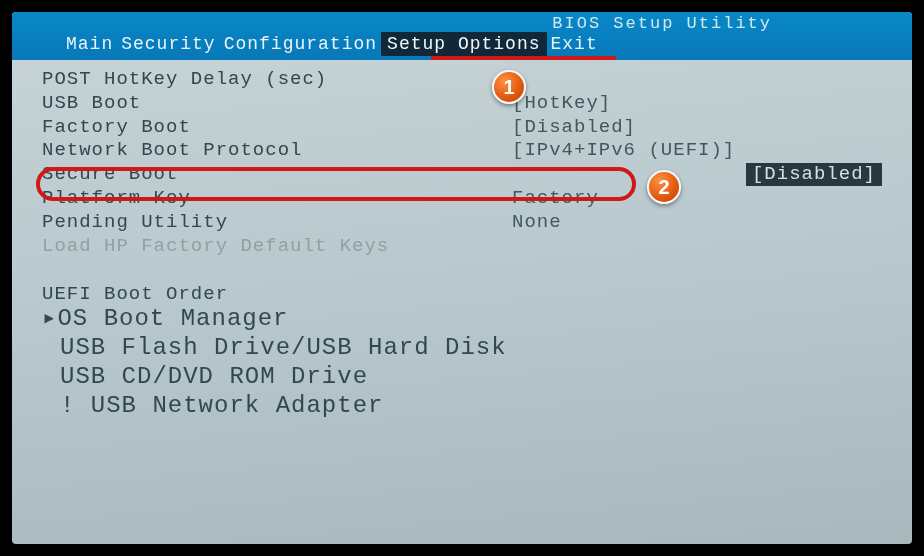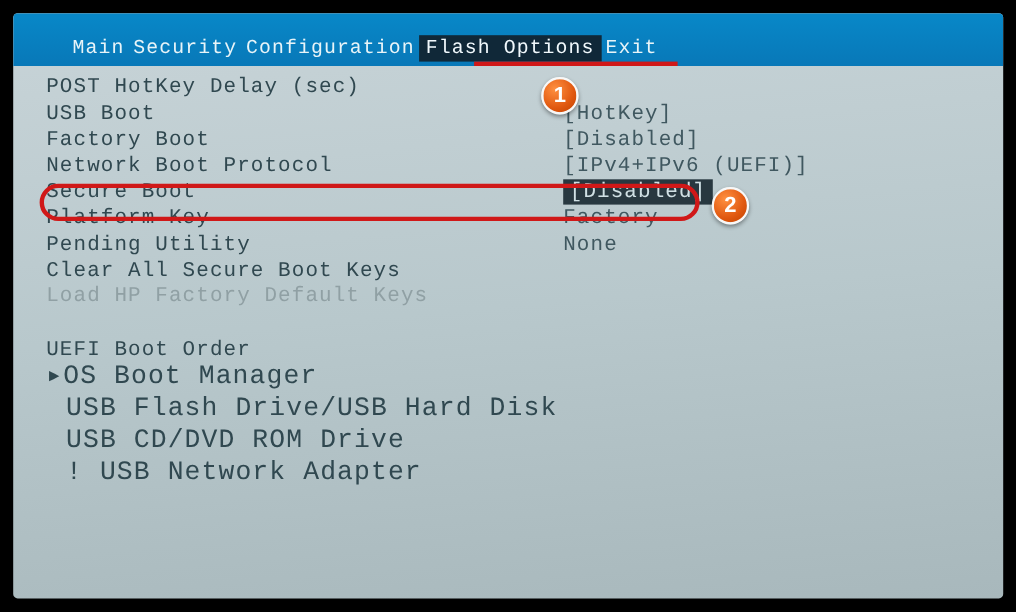--- a/index.html
+++ b/index.html
@@ -77,20 +77,21 @@
       flex-shrink: 0;
     }
     .setting-value {
       color: #405860;
     }
     .setting-row.disabled {
       color: #90a0a4;
     }
     .secure-boot-row {
       position: relative;
+      justify-content: space-between;
     }
     .secure-boot-value {
       background: #283840;
       color: #d0e0e4;
       padding: 0 6px;
       display: inline-block;
     }
     .red-box {
       position: absolute;
       border: 4px solid #d01818;
@@ -137,25 +138,26 @@
       content: "▸";
       margin-right: 0;
     }
     .indent { padding-left: 18px; }
   </style>
 </head>
 <body>
 
 <div class="screen">
   <div class="header">
+    <div class="bios-title">BIOS Setup Utility</div>
     <div class="menu-bar">
       <span class="menu-item">Main</span>
       <span class="menu-item">Security</span>
       <span class="menu-item">Configuration</span>
-      <span class="menu-item active">Flash Options</span>
+      <span class="menu-item active">Setup Options</span>
       <span class="menu-item">Exit</span>
     </div>
     <div class="red-underline"></div>
   </div>
 
   <div class="content">
     <div class="setting-row">
       <span class="setting-label">POST HotKey Delay (sec)</span>
       <span class="setting-value"></span>
     </div>
@@ -175,23 +177,20 @@
       <span class="setting-label">Secure Boot</span>
       <span class="setting-value secure-boot-value">[Disabled]</span>
     </div>
     <div class="setting-row">
       <span class="setting-label">Platform Key</span>
       <span class="setting-value">Factory</span>
     </div>
     <div class="setting-row">
       <span class="setting-label">Pending Utility</span>
       <span class="setting-value">None</span>
-    </div>
-    <div class="setting-row">
-      <span class="setting-label">Clear All Secure Boot Keys</span>
     </div>
     <div class="setting-row disabled">
       <span class="setting-label">Load HP Factory Default Keys</span>
     </div>
 
     <div class="boot-order-section">
       <div class="boot-order-title">UEFI Boot Order</div>
       <div class="boot-order-item selected">OS Boot Manager</div>
       <div class="boot-order-item indent">USB Flash Drive/USB Hard Disk</div>
       <div class="boot-order-item indent">USB CD/DVD ROM Drive</div>

